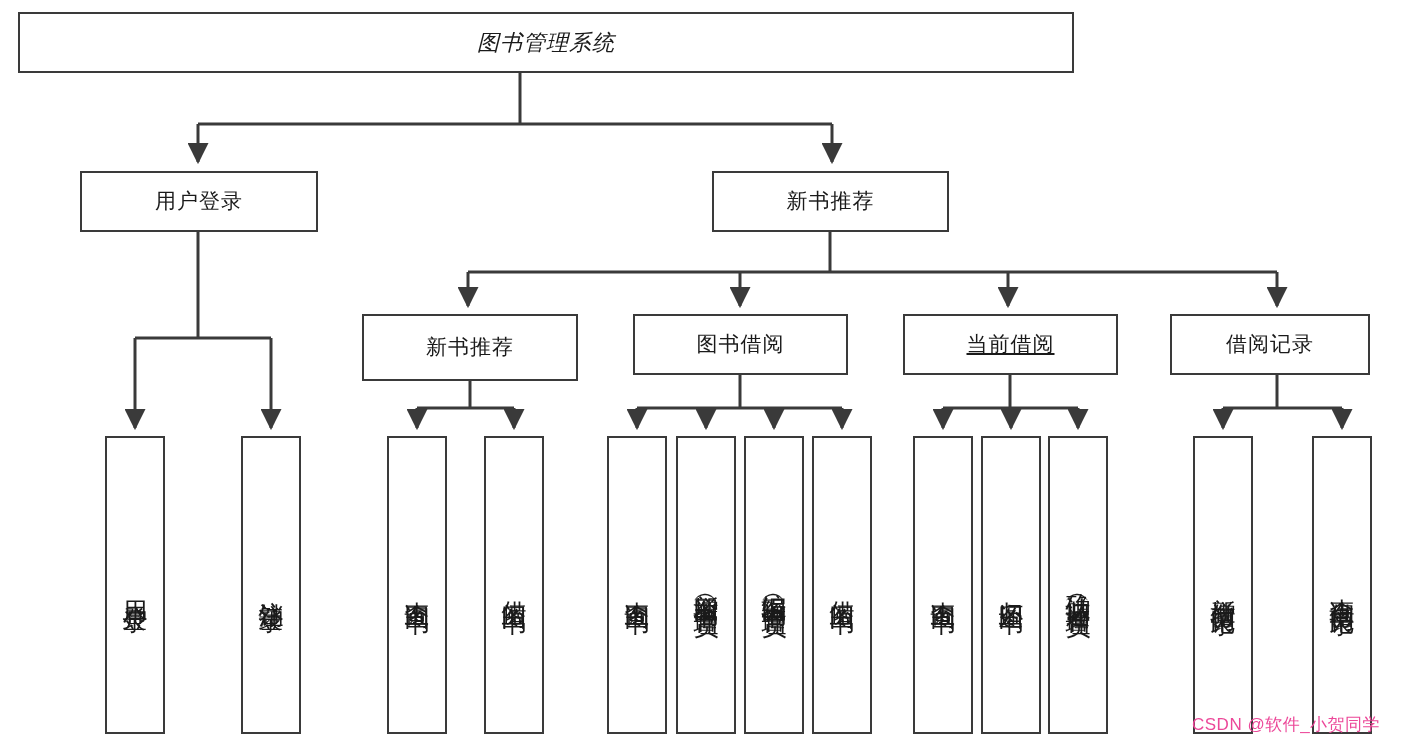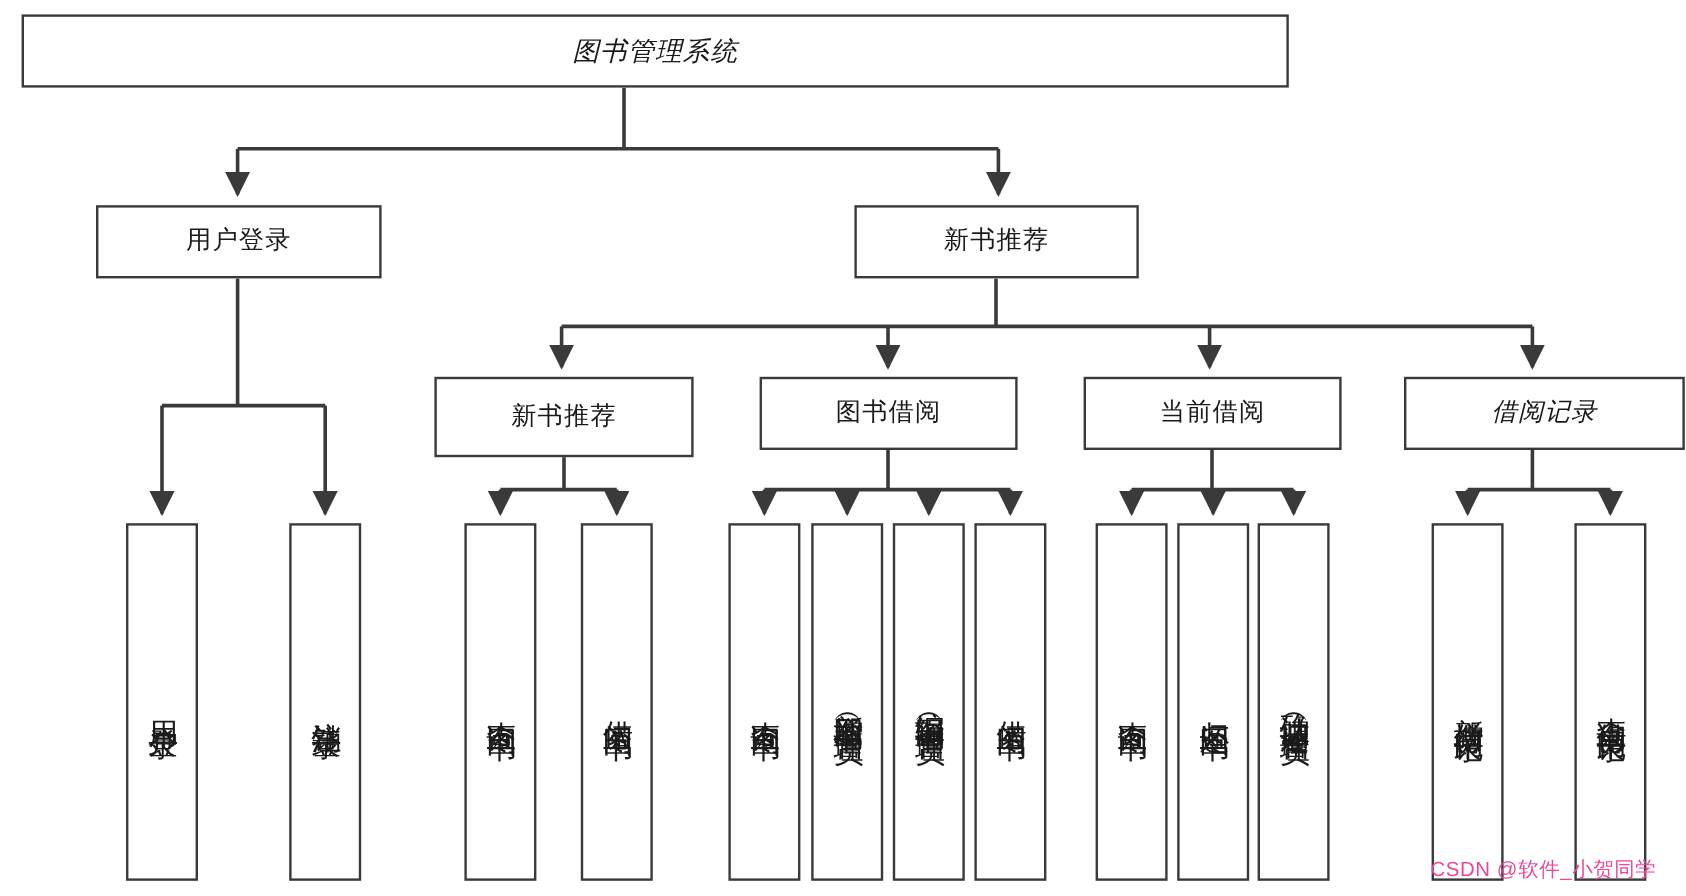--- a/index.html
+++ b/index.html
@@ -140,24 +140,24 @@
   <div class="node h" style="left:712px; top:171px; width:237px; height:61px;">
     <span class="label">新书推荐</span>
   </div>
 
   <div class="node h" style="left:362px; top:314px; width:216px; height:67px;">
     <span class="label">新书推荐</span>
   </div>
   <div class="node h" style="left:633px; top:314px; width:215px; height:61px;align-items:center;">
     <span class="label">图书借阅</span>
   </div>
-  <div class="node h" style="left:903px; top:314px; width:215px; height:61px;">
+  <div class="node h" style="left:903px; top:314px; width:215px; height:61px;text-decoration:underline;">
     <span class="label">当前借阅</span>
   </div>
-  <div class="node h" style="left:1170px; top:314px; width:234px; height:61px;font-style:italic;">
+  <div class="node h" style="left:1170px; top:314px; width:200px; height:61px;">
     <span class="label">借阅记录</span>
   </div>
 
   <div class="node v" style="left:105px; top:436px; width:60px; height:298px;">
     <span class="label">用户登录</span>
   </div>
   <div class="node v" style="left:241px; top:436px; width:60px; height:298px;">
     <span class="label">注销登录</span>
   </div>
 

